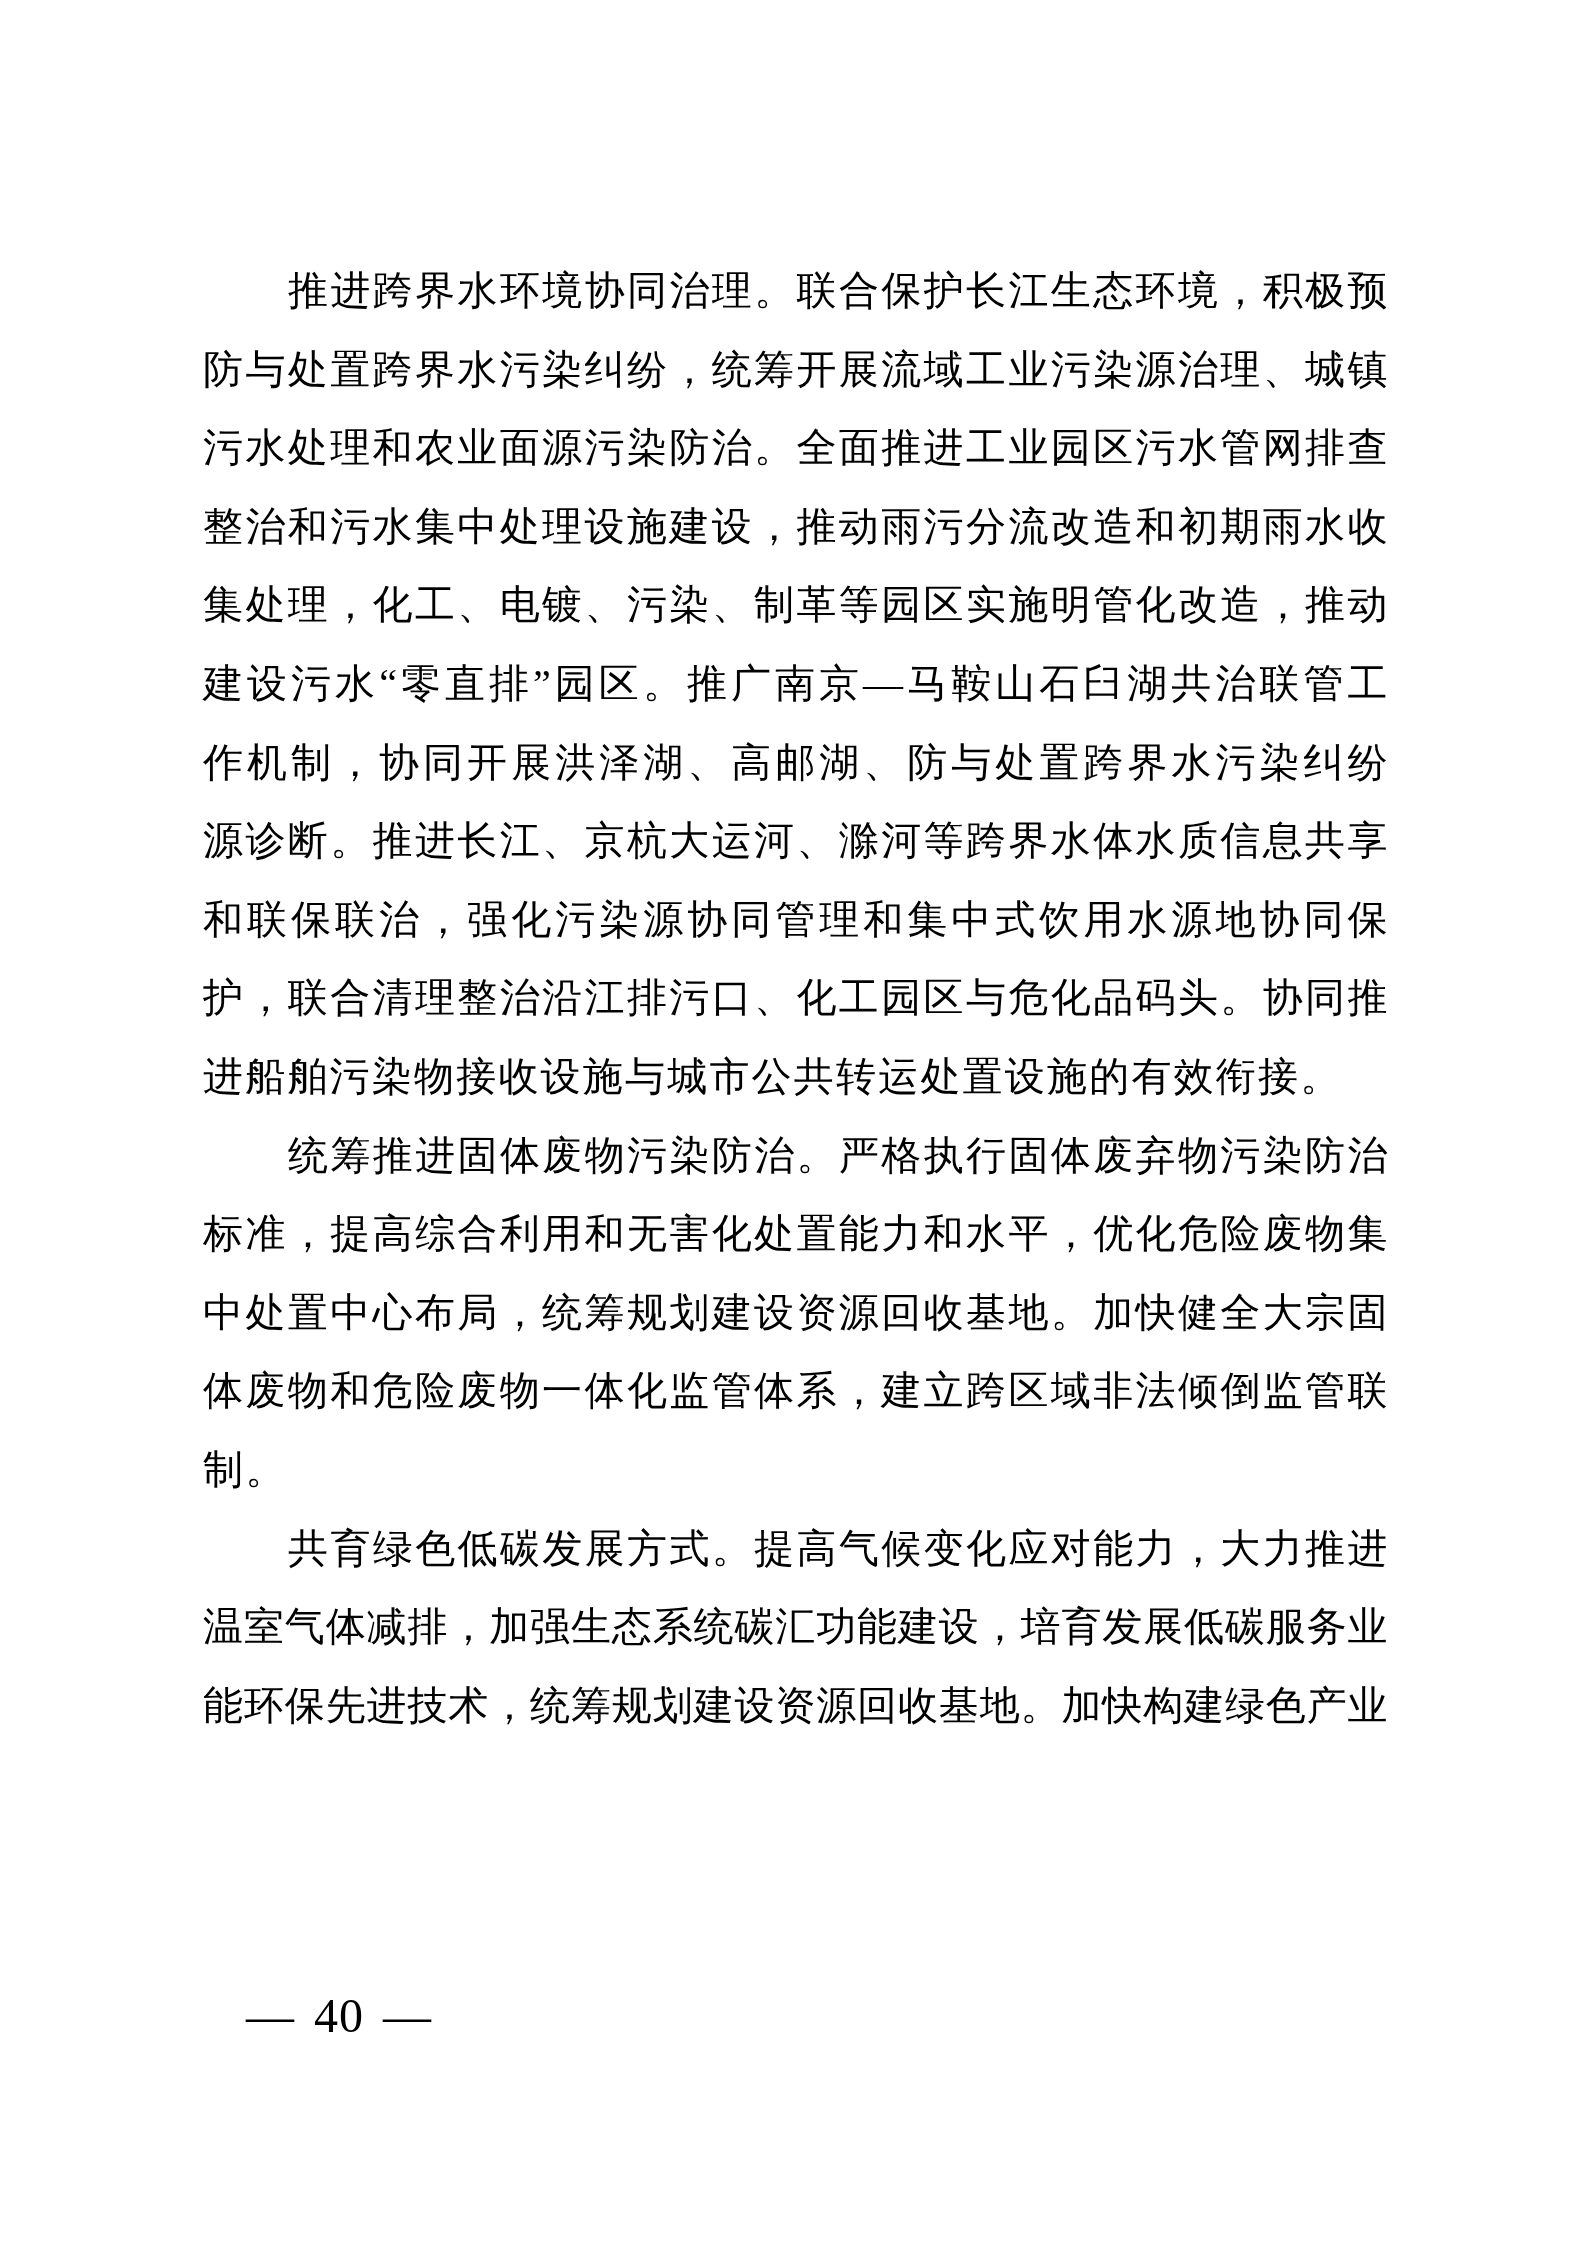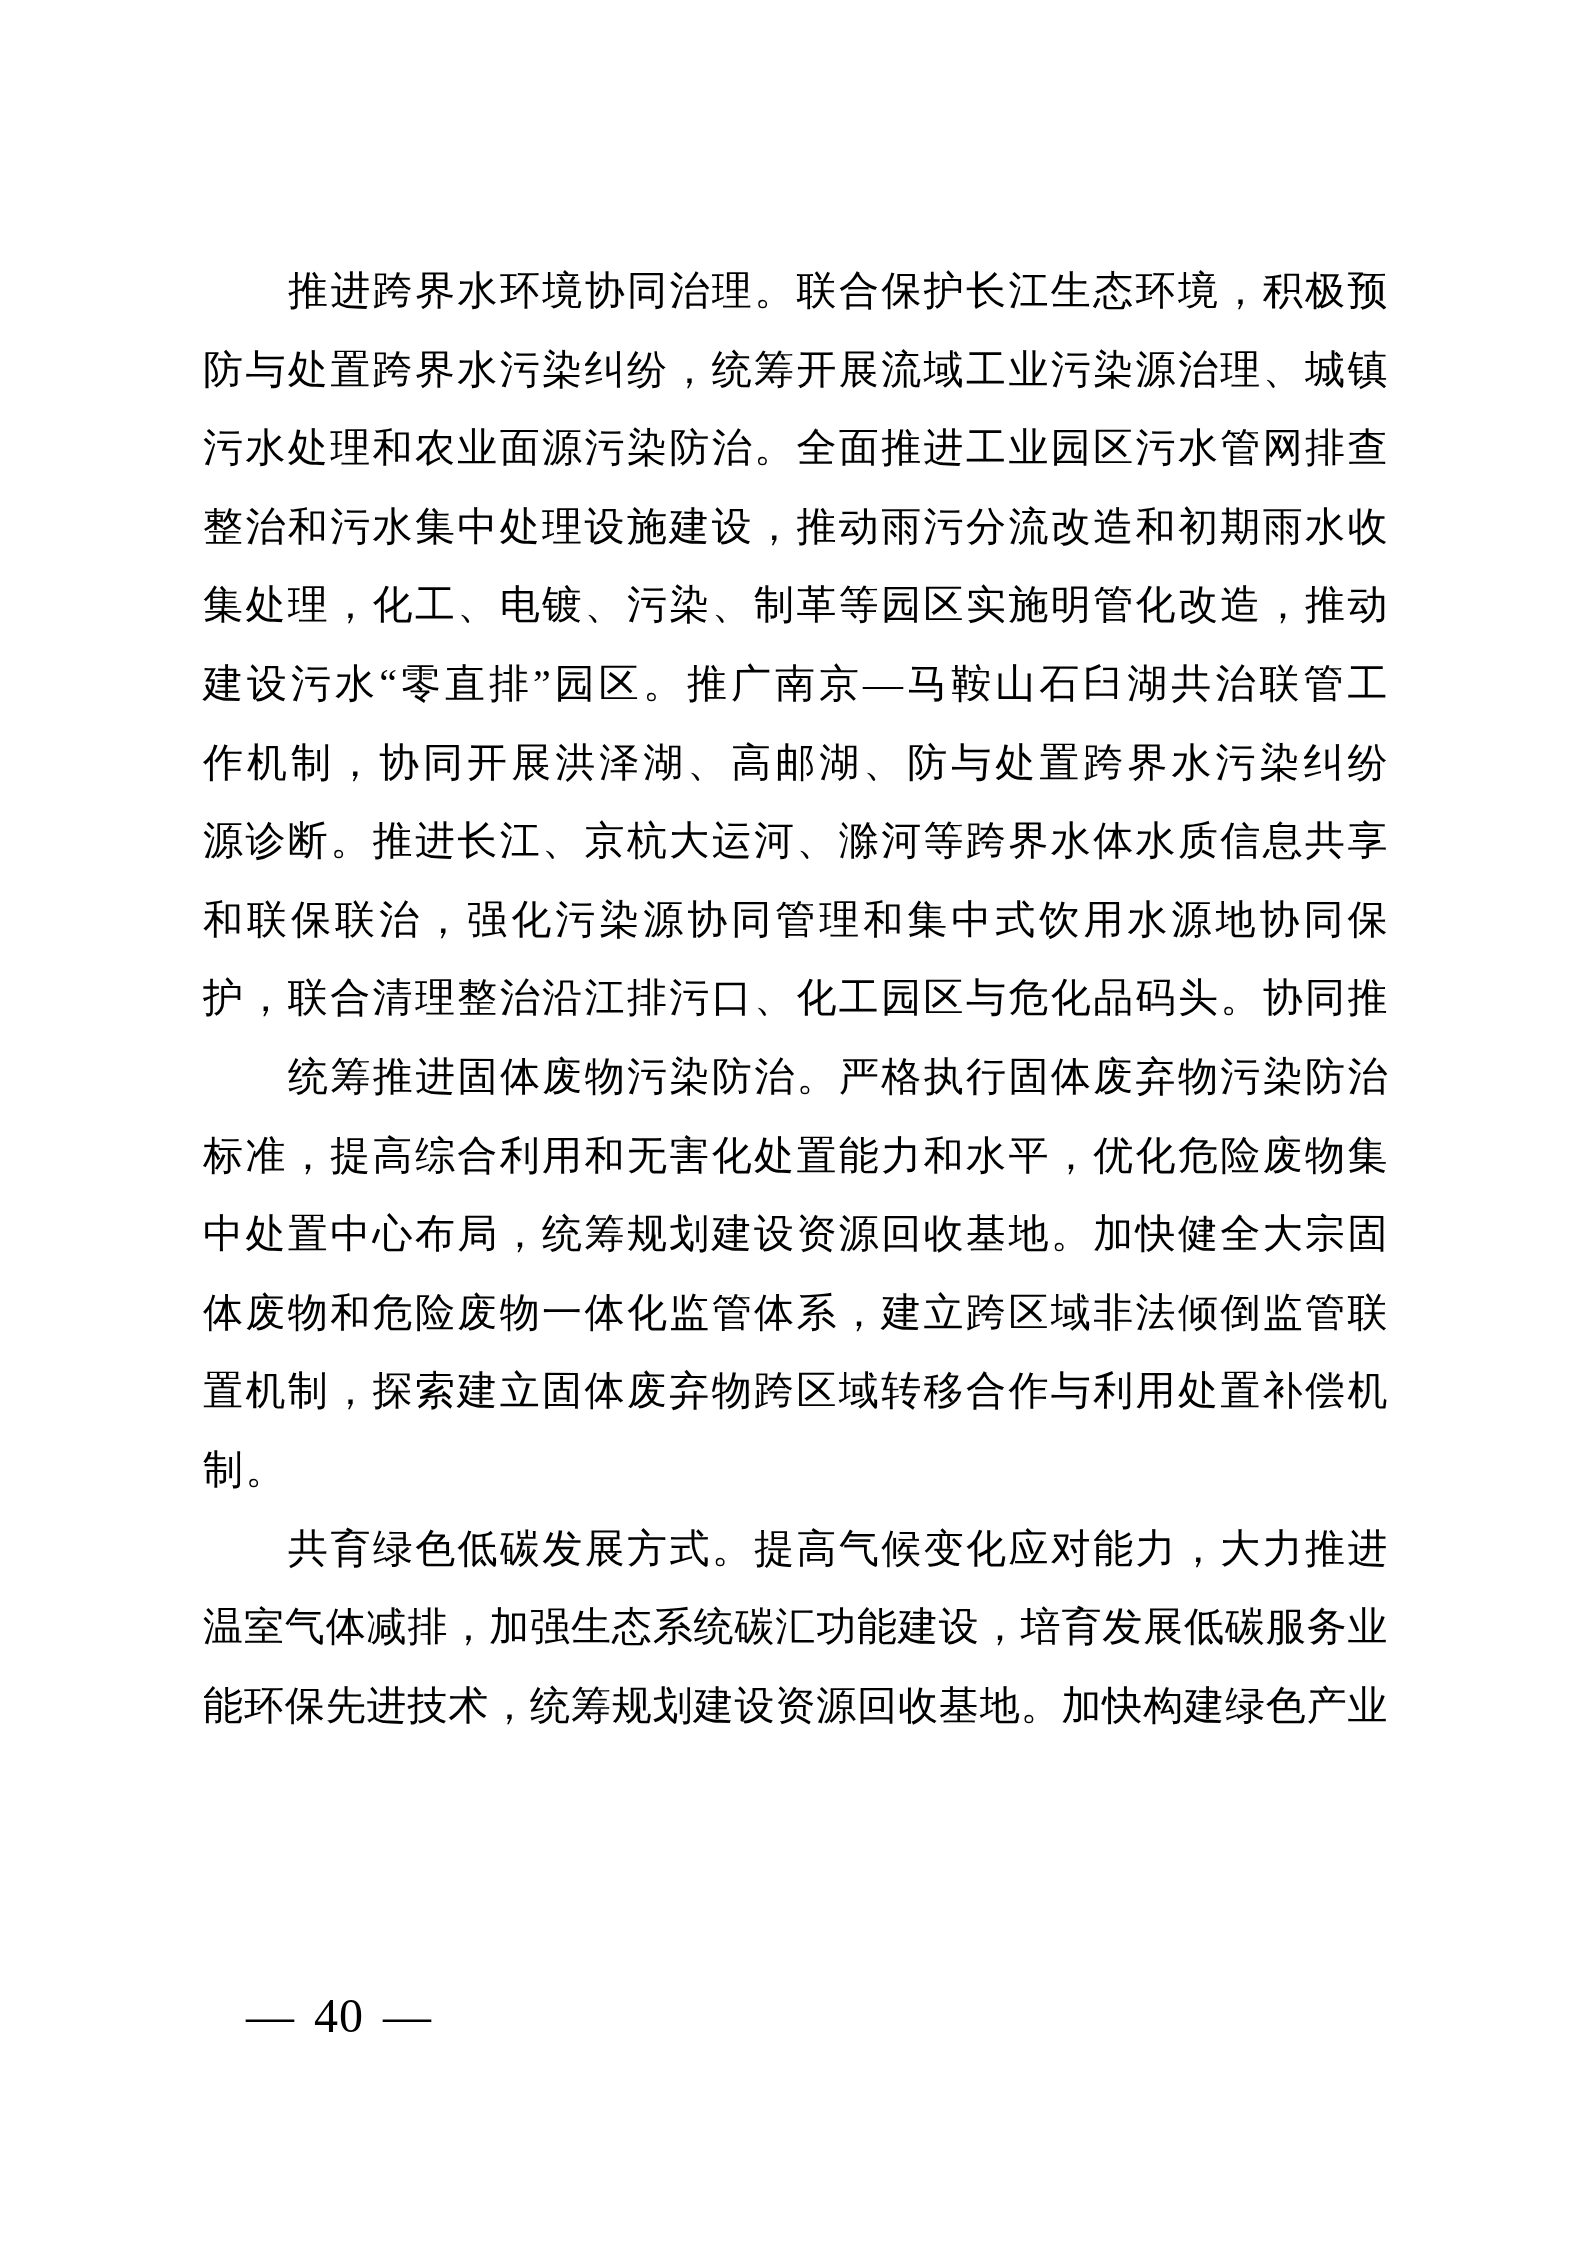--- a/index.html
+++ b/index.html
@@ -66,24 +66,24 @@
       <div class="line indent">推进跨界水环境协同治理。联合保护长江生态环境，积极预</div>
       <div class="line">防与处置跨界水污染纠纷，统筹开展流域工业污染源治理、城镇</div>
       <div class="line">污水处理和农业面源污染防治。全面推进工业园区污水管网排查</div>
       <div class="line">整治和污水集中处理设施建设，推动雨污分流改造和初期雨水收</div>
       <div class="line">集处理，化工、电镀、污染、制革等园区实施明管化改造，推动</div>
       <div class="line">建设污水“零直排”园区。推广南京—马鞍山石臼湖共治联管工</div>
       <div class="line">作机制，协同开展洪泽湖、高邮湖、防与处置跨界水污染纠纷</div>
       <div class="line">源诊断。推进长江、京杭大运河、滁河等跨界水体水质信息共享</div>
       <div class="line">和联保联治，强化污染源协同管理和集中式饮用水源地协同保</div>
       <div class="line">护，联合清理整治沿江排污口、化工园区与危化品码头。协同推</div>
+      <div class="line nofill">进船舶污染物接收设施与城市公共转运处置设施的有效衔接。</div>
       <div class="line indent">统筹推进固体废物污染防治。严格执行固体废弃物污染防治</div>
       <div class="line">标准，提高综合利用和无害化处置能力和水平，优化危险废物集</div>
       <div class="line">中处置中心布局，统筹规划建设资源回收基地。加快健全大宗固</div>
       <div class="line">体废物和危险废物一体化监管体系，建立跨区域非法倾倒监管联</div>
-      <div class="line">置机制，探索建立固体废弃物跨区域转移合作与利用处置补偿机</div>
       <div class="line nofill">制。</div>
       <div class="line indent">共育绿色低碳发展方式。提高气候变化应对能力，大力推进</div>
       <div class="line">温室气体减排，加强生态系统碳汇功能建设，培育发展低碳服务业</div>
       <div class="line">能环保先进技术，统筹规划建设资源回收基地。加快构建绿色产业</div>
     </div>
   <div class="footer">— 40 —</div>
 </div>
 
 </body></html>

